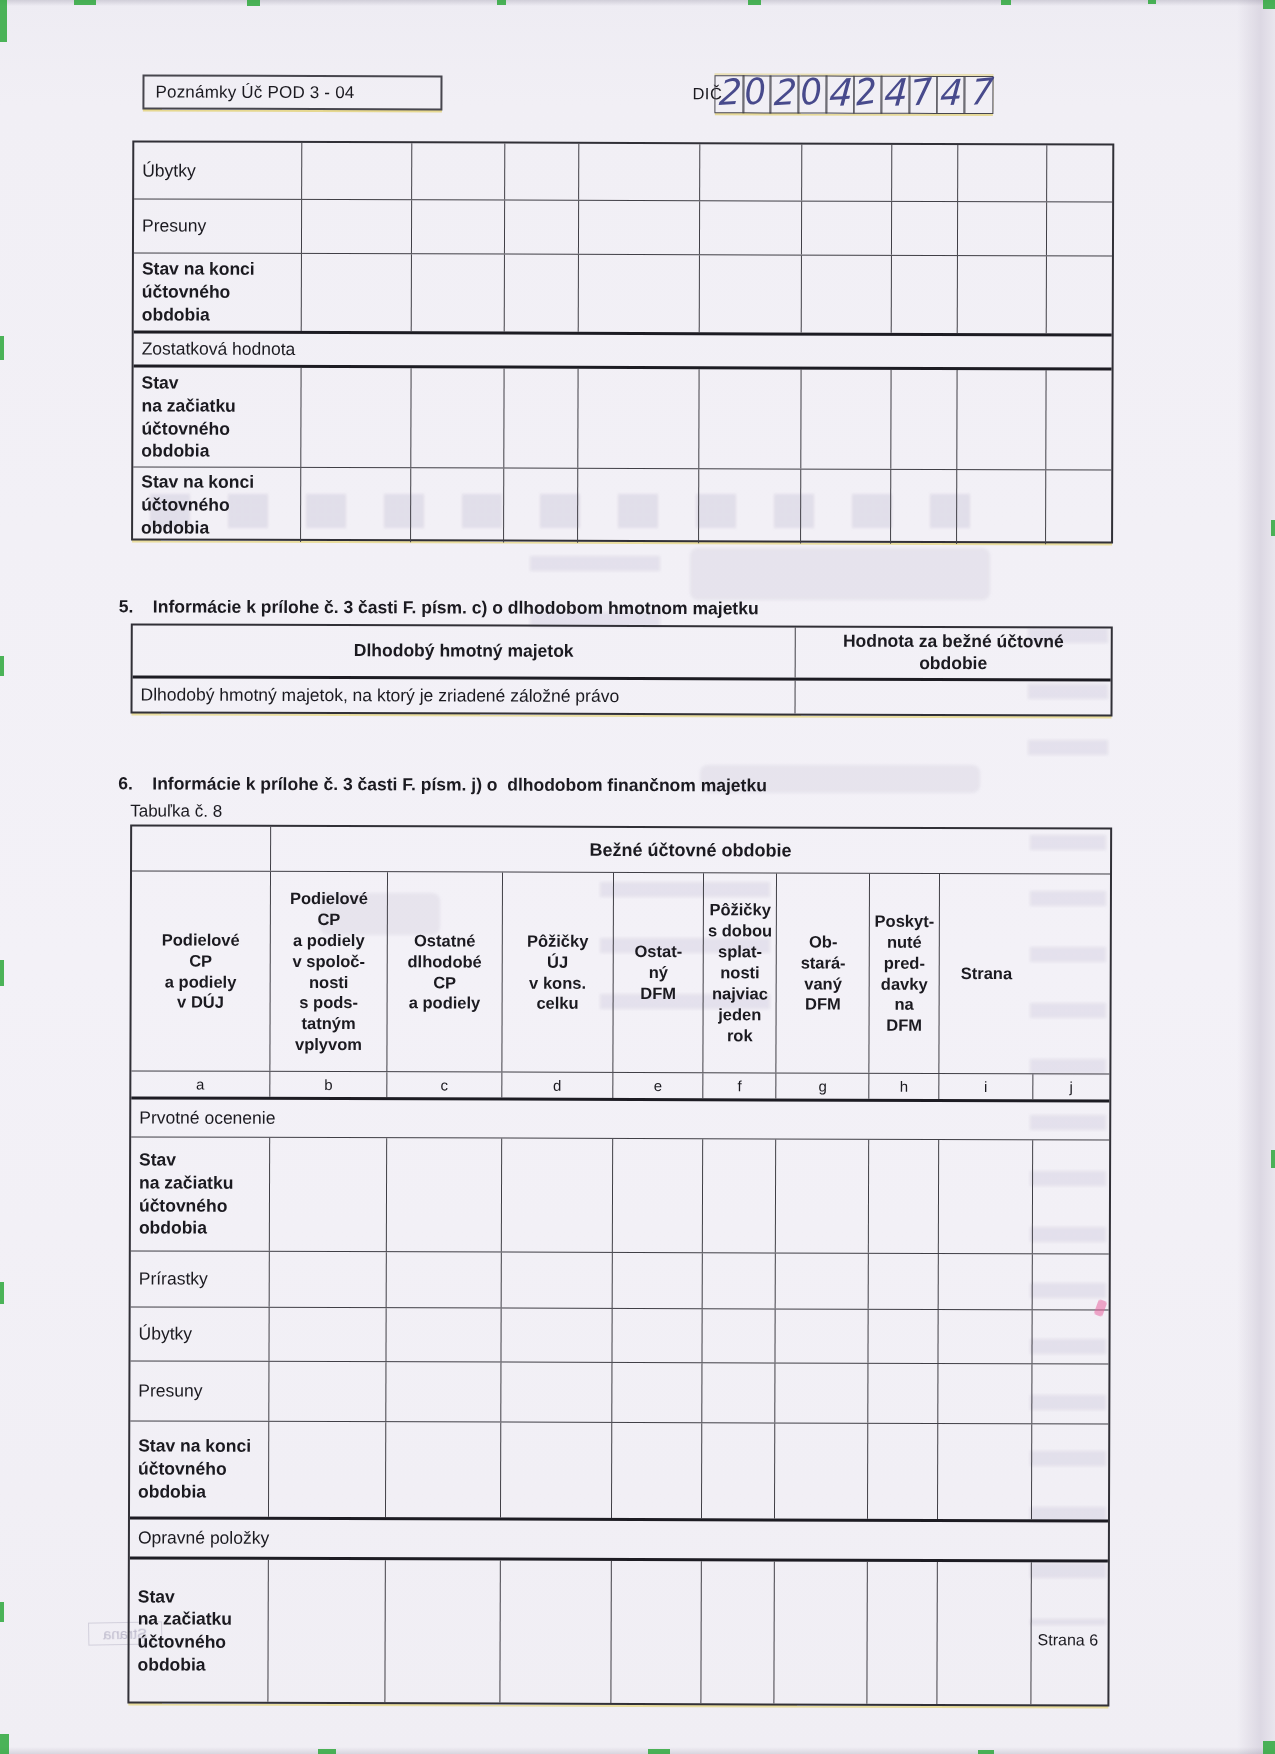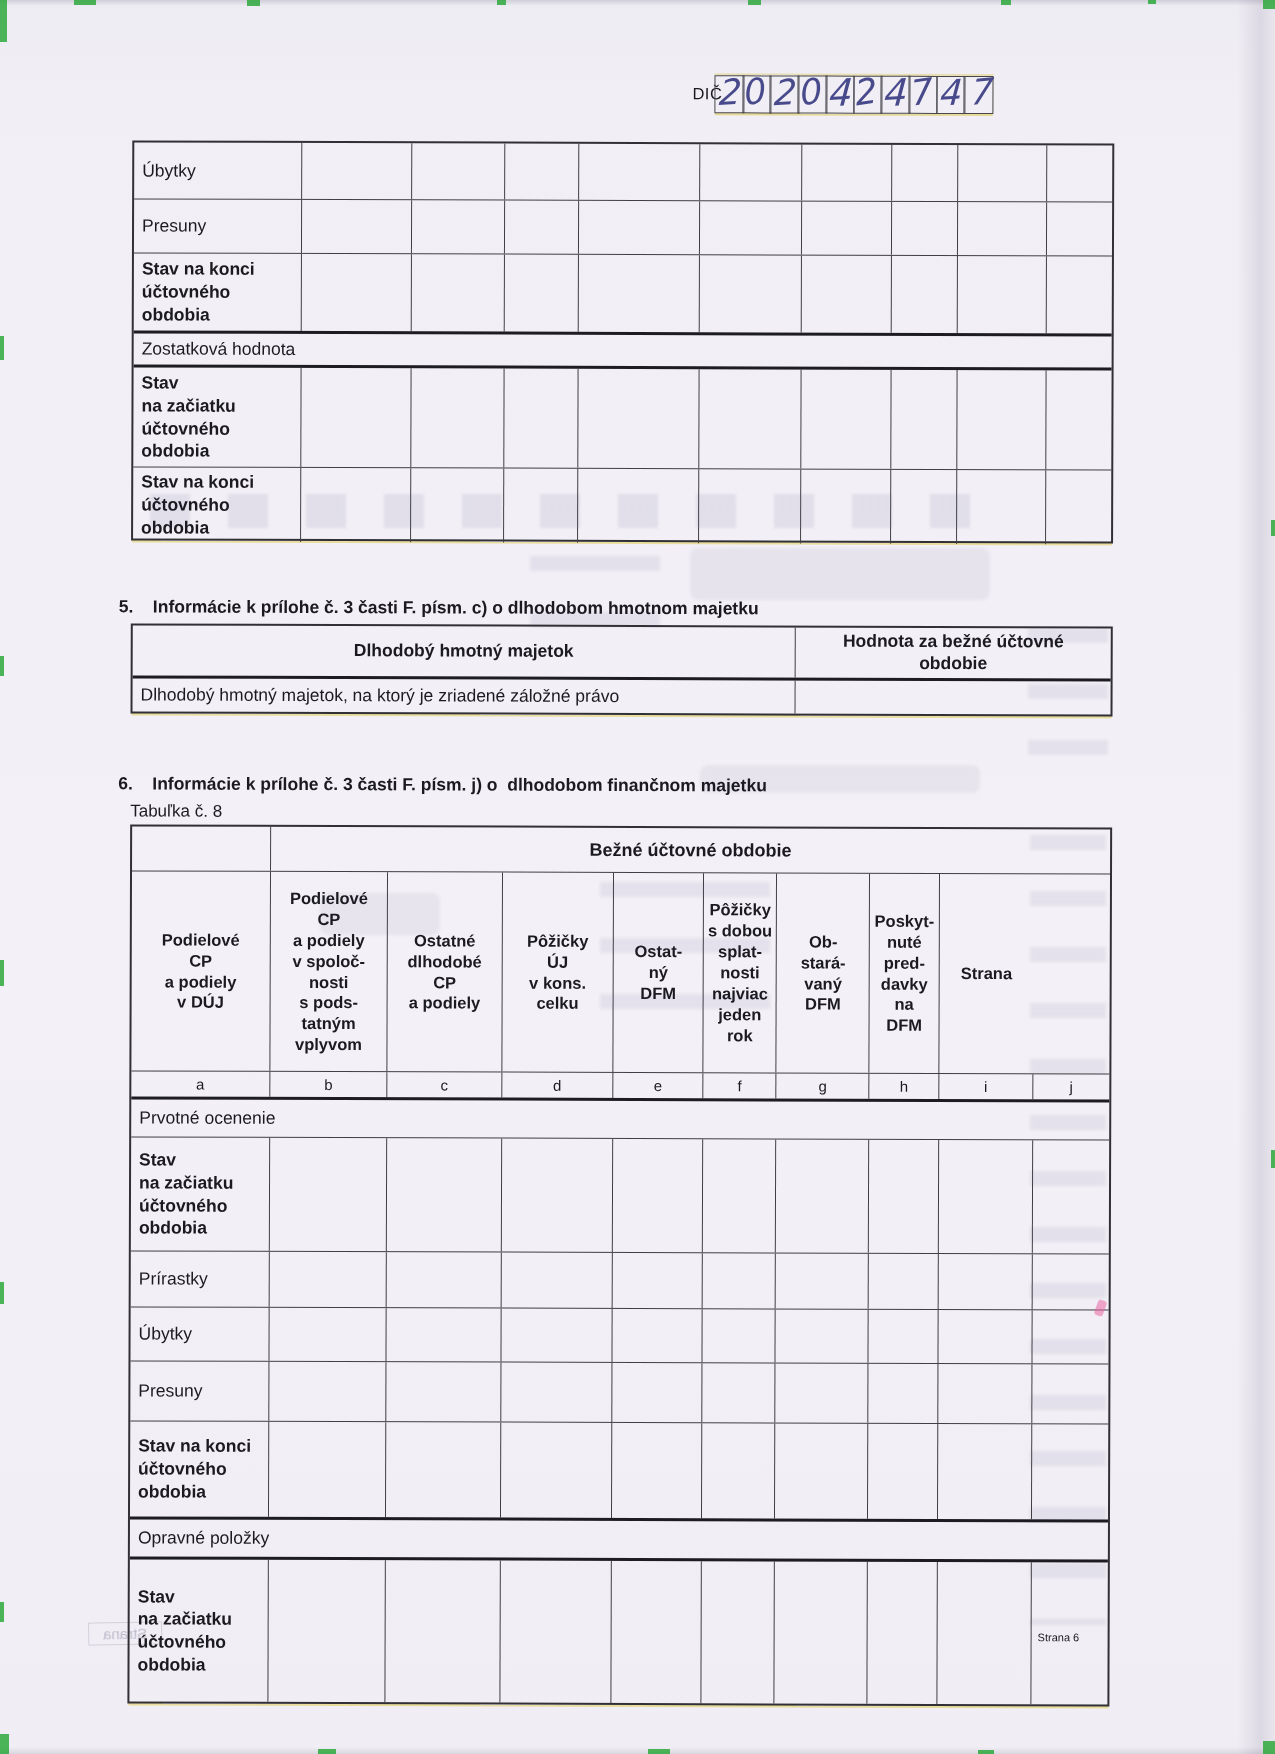--- a/index.html
+++ b/index.html
@@ -74,21 +74,21 @@
   .hdr5 { display:flex; align-items:center; justify-content:center; text-align:center;
           font-weight:700; font-size:17.5px; line-height:1.25; padding:2px 24px; }
 
   
   .period { display:flex; align-items:center; justify-content:center; font-weight:700; font-size:18px; }
   .corner { background:transparent; }
   .hdr { display:flex; align-items:center; justify-content:center; text-align:center;
          font-weight:700; font-size:16.5px; line-height:1.27; white-space:pre-line; padding:2px 2px; }
   .ltr { display:flex; align-items:center; justify-content:center; font-size:15px; }
 
-  .footer-page { position:absolute; left:1040px; top:1630px; font-size:11px; }
+  .footer-page { position:absolute; left:1040px; top:1630px; font-size:16px; }
 
   
   .smudge { position:absolute; filter:blur(1.6px); pointer-events:none; }
   .dash-x { background:repeating-linear-gradient(90deg, rgba(125,115,160,.14) 0 40px, transparent 40px 78px); }
   .dash-y { background:repeating-linear-gradient(180deg, rgba(125,115,160,.12) 0 15px, transparent 15px 56px); }
   .blob   { background:rgba(128,118,158,.10); border-radius:8px; }
   .ghost-strana { position:absolute; left:88px; top:1622px; padding:2px 14px;
     border:1.5px solid rgba(130,125,155,.28); color:rgba(108,102,140,.38);
     transform:scaleX(-1) rotate(1deg); filter:blur(.6px); font-size:15px; }
   .green { position:absolute; background:#2ea83c; opacity:.85; }
@@ -111,20 +111,23 @@
   <div class="smudge blob" style="left:690px;top:548px;width:300px;height:52px;"></div>
   <div class="smudge blob" style="left:700px;top:765px;width:280px;height:28px;"></div>
   <div class="smudge blob" style="left:320px;top:893px;width:120px;height:42px;"></div>
   <div class="smudge dash-y" style="left:600px;top:882px;width:170px;height:128px;"></div>
   <div class="smudge dash-y" style="left:1028px;top:628px;width:80px;height:130px;"></div>
   <div class="smudge dash-y" style="left:1030px;top:835px;width:76px;height:790px;"></div>
   <div class="ghost-strana">Strana</div>
 
   <div class="content">
 
+    <div class="form-code-box">
+      <span>Poznámky Úč POD 3 - 04</span>
+    </div>
     <div class="dic-label">DIČ</div>
     <div class="dic-row">
       <div class="dic-box">
           <span class="digit">2</span>
         </div>
       <div class="dic-box">
           <span class="digit">0</span>
         </div>
       <div class="dic-box">
           <span class="digit">2</span>

